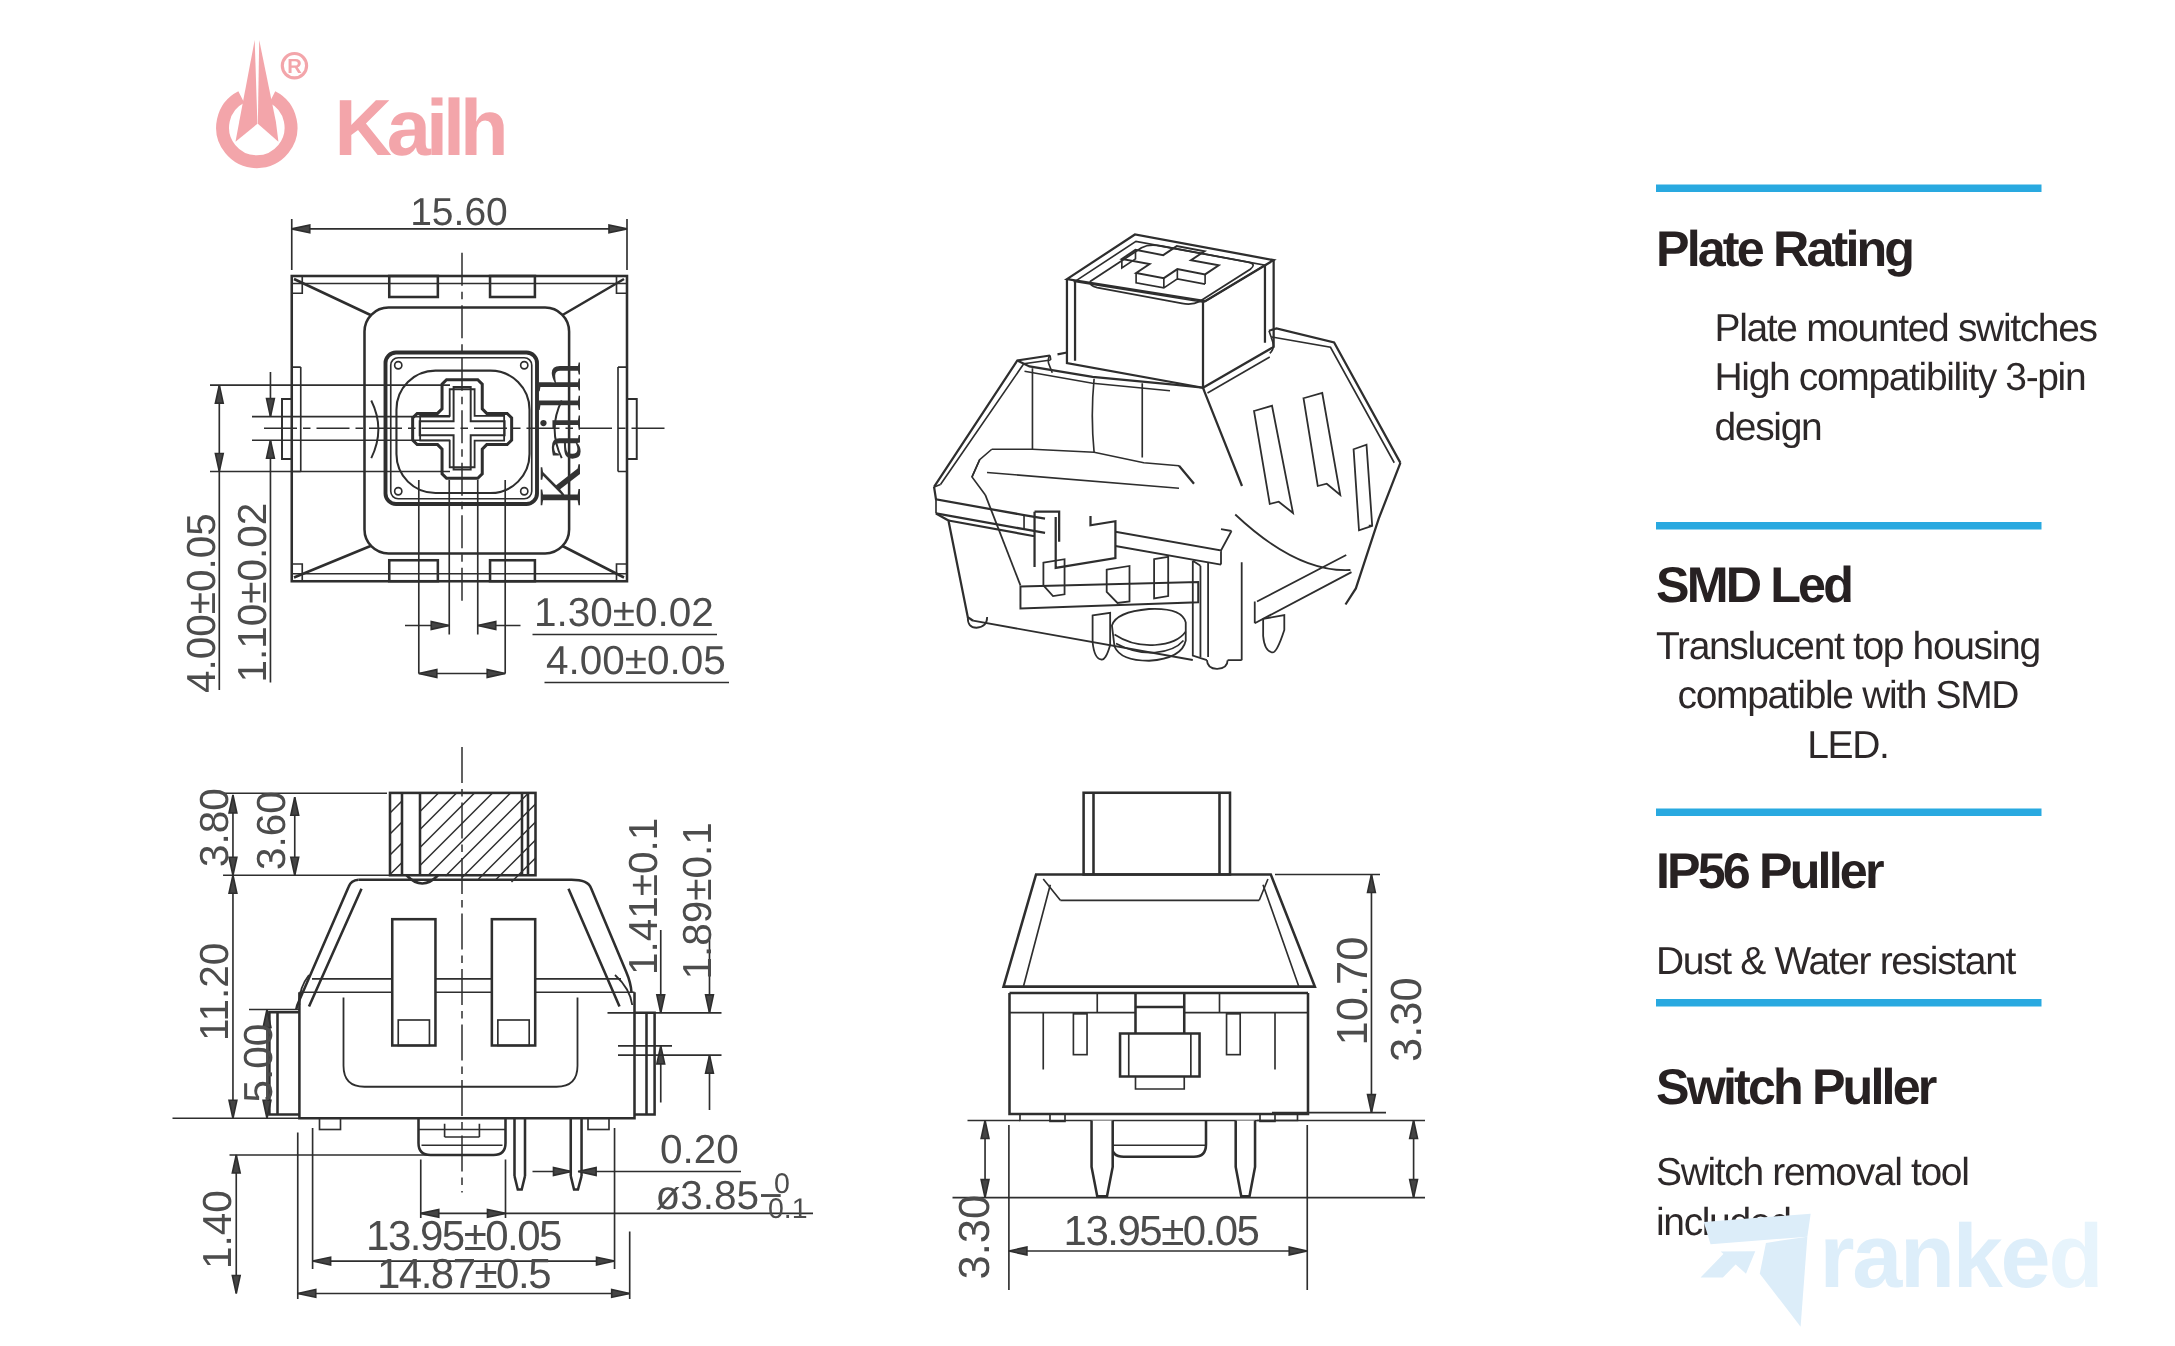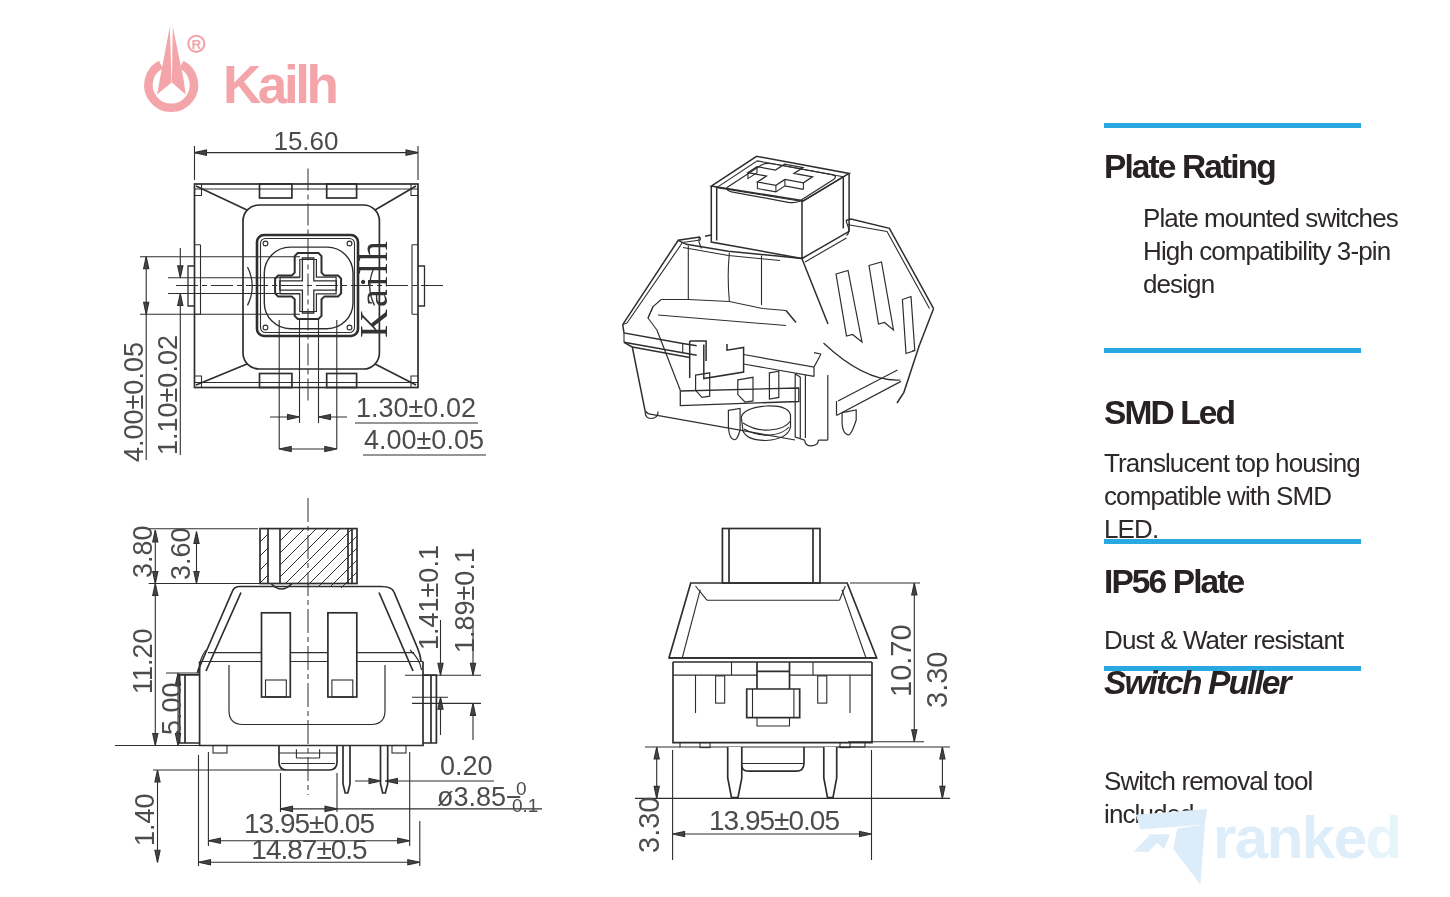--- a/index.html
+++ b/index.html
@@ -371,33 +371,33 @@
 </svg>
 
 <div class="rule" style="top:123px;"></div>
 
 <div class="hd" style="top:148px;">Plate Rating</div>
 
 <div class="bd" style="top:202px;margin-left:39px;">Plate mounted switches<br>High compatibility 3-pin<br>design</div>
 
 <div class="rule" style="top:348px;"></div>
 
-<div class="hd" style="top:371.8px;margin-top:22px;">SMD Led</div>
-
-<div class="bd" style="top:447px;">Translucent top housing<br>compatible with SMD<br>LED.</div>
+<div class="hd" style="top:371.8px;">SMD Led</div>
+
+<div class="bd" style="top:414px;text-align:center;">Translucent top housing<br>compatible with SMD<br>LED.</div>
 
 <div class="rule" style="top:539px;"></div>
 
-<div class="hd" style="top:563.1px;">IP56 Plate</div>
+<div class="hd" style="top:563.1px;">IP56 Puller</div>
 
 <div class="bd" style="top:624px;">Dust &amp; Water resistant</div>
 
 <div class="rule" style="top:666px;"></div>
 
-<div class="hd" style="top:664px;font-style:italic;">Switch Puller</div>
+<div class="hd" style="top:707px;">Switch Puller</div>
 
 <div class="bd" style="top:765px;">Switch removal tool<br>included.</div>
 
 <div class="abs" style="left:1124px;top:800px;width:290px;height:97px;">
 <svg width="290" height="97" viewBox="0 0 290 97">
 
   <path d="M11.8 14.7 L83.1 9.1 L80.9 24.5 L16.4 29.5 Z" fill="#dcedf9"></path>
   <path d="M80.9 24.5 L76.4 84.5 L49.2 49.1 L53.3 28.6 Z" fill="#dcedf9"></path>
   <path d="M23.1 34.4 L46.2 34.2 L40 49.1 L31.8 41.9 Z" fill="#dcedf9"></path>
   <path d="M25.1 35.8 L40 35.8 L24.6 51.7 L9.7 51.7 Z" fill="#dcedf9"></path>

